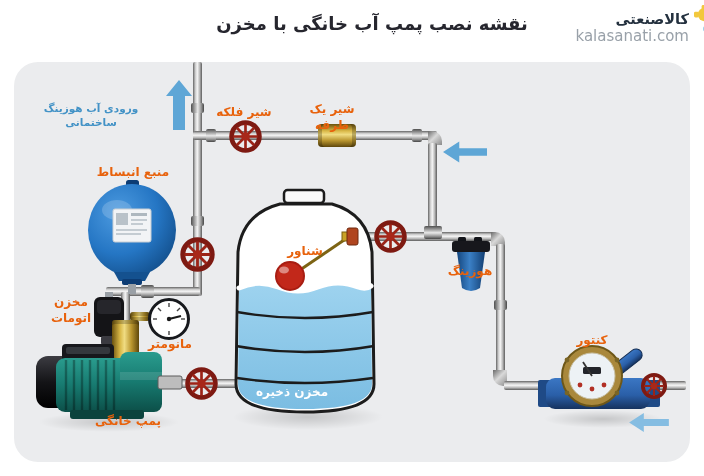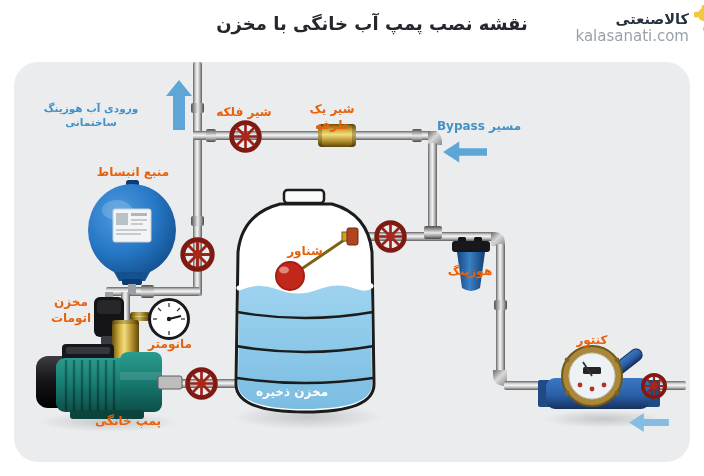--- a/index.html
+++ b/index.html
@@ -337,21 +337,20 @@
   <div class="arrow" style="left:626px;top:413px;">
     <svg width="46" height="19" viewBox="0 0 46 22">
       <polygon points="0,11 17,0 17,7 46,7 46,15 17,15 17,22" fill="#85bde2"></polygon>
     </svg>
   </div>
 
   <div class="lbl blue" style="left:20px;top:102px;width:142px;font-size:10.5px;">ورودی آب هوزینگ ساختمانی</div>
   <div class="lbl orange" style="left:96px;top:165px;width:74px;">منبع انبساط</div>
   <div class="lbl orange" style="left:216px;top:105px;width:56px;">شیر فلکه</div>
   <div class="lbl orange" style="left:296px;top:102px;width:72px;">شیر یک طرفه</div>
-  <div class="lbl blue" style="left:436px;top:119px;width:86px;font-size:12px;">مسیر Bypass</div>
   <div class="lbl orange" style="left:283px;top:244px;width:44px;">شناور</div>
   <div class="lbl orange" style="left:444px;top:264px;width:52px;">هوزینگ</div>
   <div class="lbl orange" style="left:38px;top:295px;width:66px;">مخزن اتومات</div>
   <div class="lbl orange" style="left:144px;top:337px;width:52px;">مانومتر</div>
   <div class="lbl orange" style="left:570px;top:333px;width:44px;">کنتور</div>
   <div class="lbl white" style="left:252px;top:385px;width:80px;">مخزن ذخیره</div>
   <div class="lbl orange" style="left:48px;top:414px;width:70px;margin-left:45px;">پمپ خانگی</div>
 
 </div>
 

